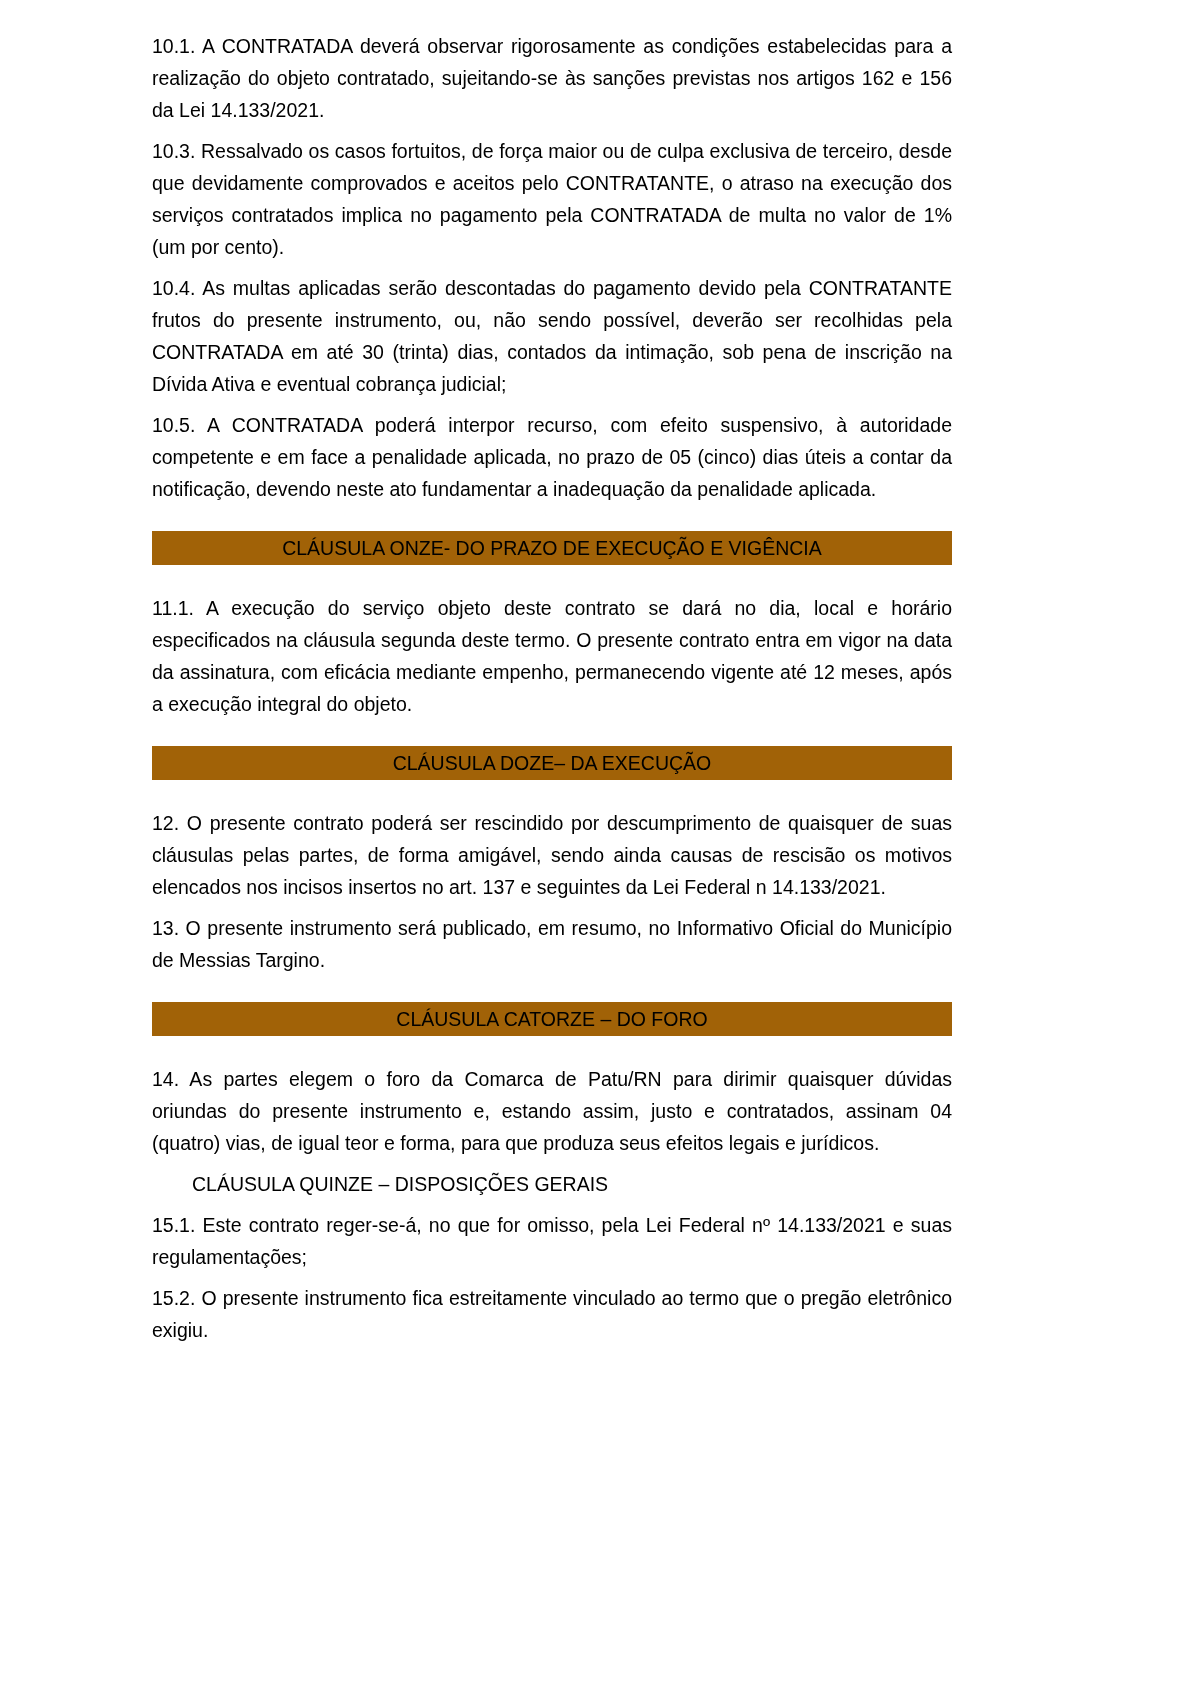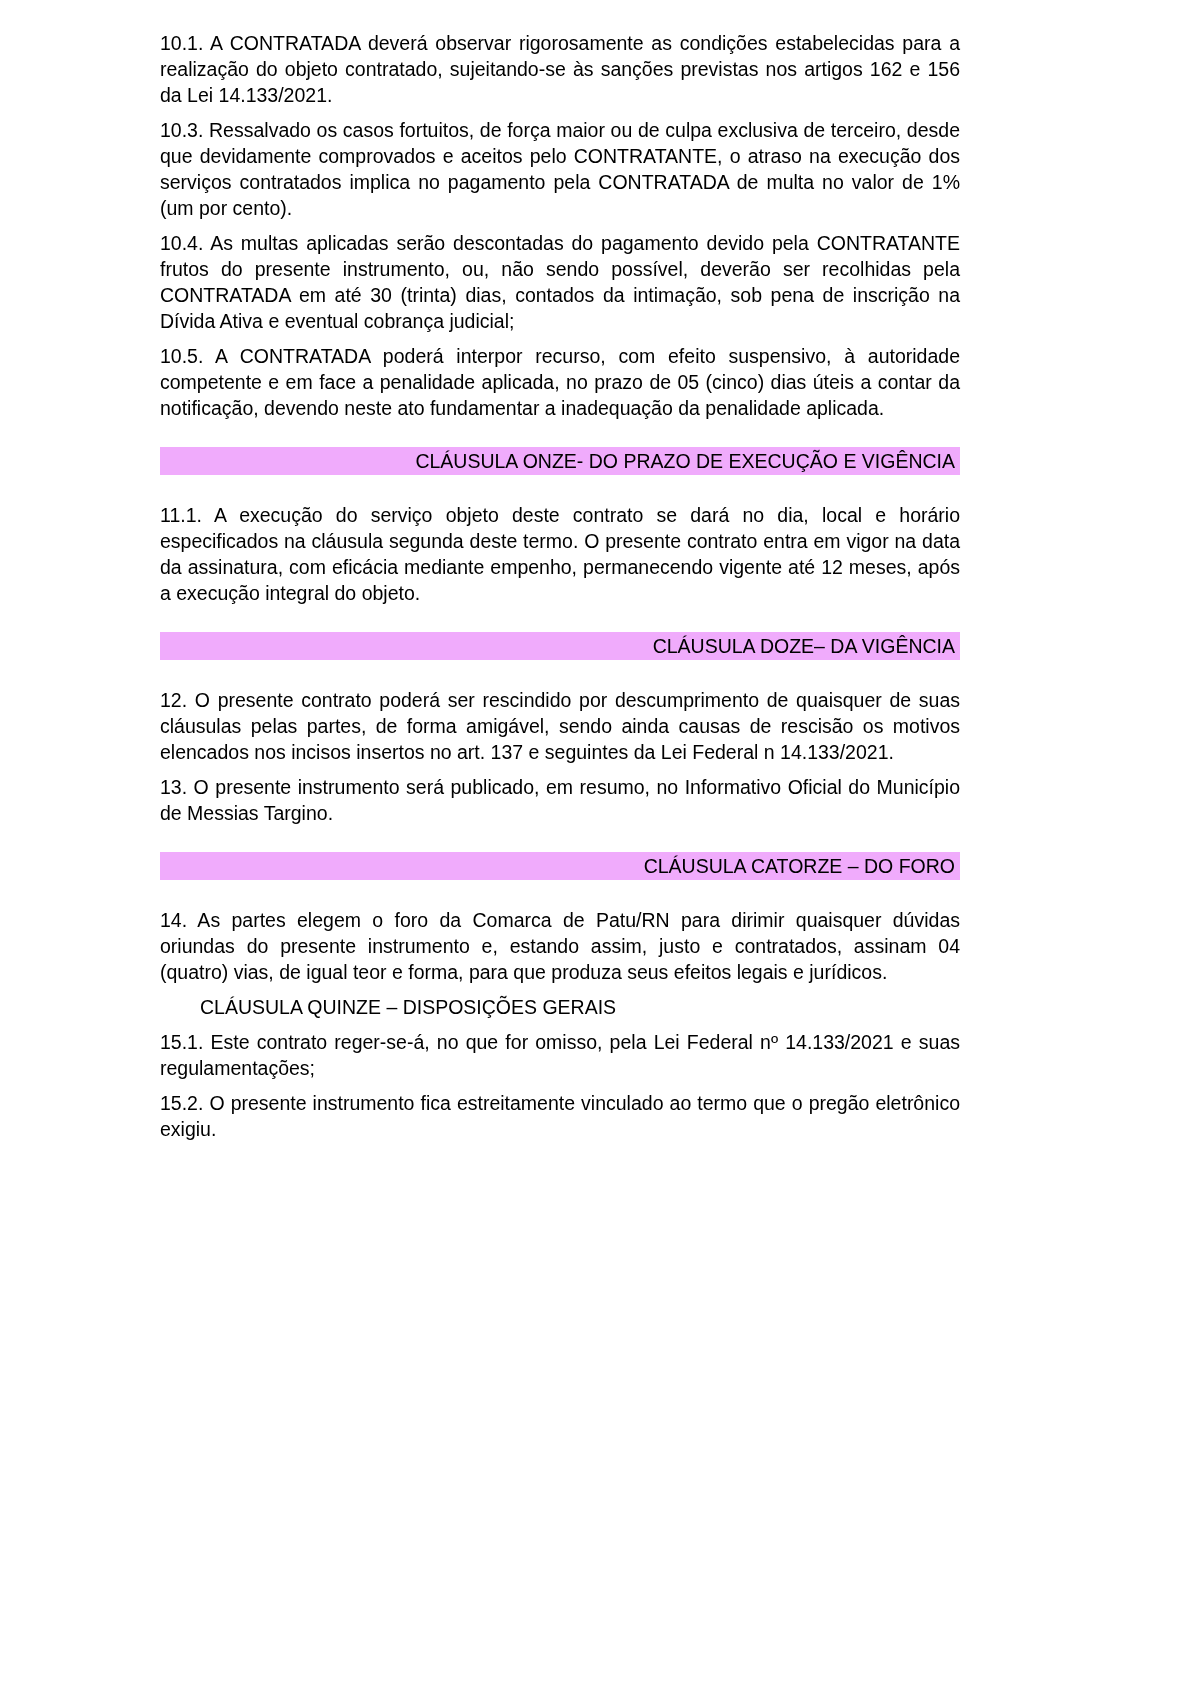--- a/index.html
+++ b/index.html
@@ -11,36 +11,36 @@
   .page {
     position: relative;
     width: 1200px;
     height: 1697px;
     background: #ffffff;
     overflow: hidden;
   }
   .content {
     position: absolute;
     top: 30px;
-    left: 160px;
+    left: 152px;
     width: 800px;
     font-size: 19.5px;
-    line-height: 26px;
+    line-height: 32px;
   }
   .para {
     text-align: justify;
     margin-bottom: 9px;
   }
   .clause-heading {
-    background: #f0abfc;
+    background: #a16207;
     color: #000000;
     padding: 1px 5px;
     margin-top: 26px;
     margin-bottom: 27px;
-    text-align: right;
+    text-align: center;
   }
   .plain-heading {
     text-align: left;
     margin-bottom: 9px;
     margin-left: 40px;
   }
 </style>
 </head>
 <body>
 
@@ -49,21 +49,21 @@
 
     <div class="para">10.1. A CONTRATADA deverá observar rigorosamente as condições estabelecidas para a realização do objeto contratado, sujeitando-se às sanções previstas nos artigos 162 e 156 da Lei 14.133/2021.</div>
     <div class="para">10.3. Ressalvado os casos fortuitos, de força maior ou de culpa exclusiva de terceiro, desde que devidamente comprovados e aceitos pelo CONTRATANTE, o atraso na execução dos serviços contratados implica no pagamento pela CONTRATADA de multa no valor de 1% (um por cento).</div>
     <div class="para">10.4. As multas aplicadas serão descontadas do pagamento devido pela CONTRATANTE frutos do presente instrumento, ou, não sendo possível, deverão ser recolhidas pela CONTRATADA em até 30 (trinta) dias, contados da intimação, sob pena de inscrição na Dívida Ativa e eventual cobrança judicial;</div>
     <div class="para">10.5.  A CONTRATADA poderá interpor recurso, com efeito suspensivo, à autoridade competente e em face a penalidade aplicada, no prazo de 05 (cinco) dias úteis a contar da notificação, devendo neste ato fundamentar a inadequação da penalidade aplicada.</div>
 
     <div class="clause-heading">CLÁUSULA ONZE- DO PRAZO DE EXECUÇÃO E VIGÊNCIA</div>
 
     <div class="para">11.1. A execução do serviço objeto deste contrato se dará no dia, local e horário especificados na cláusula segunda deste termo. O presente contrato entra em vigor na data da assinatura, com eficácia mediante empenho, permanecendo vigente até 12 meses, após a execução integral do objeto.</div>
 
-    <div class="clause-heading">CLÁUSULA DOZE– DA VIGÊNCIA</div>
+    <div class="clause-heading">CLÁUSULA DOZE– DA EXECUÇÃO</div>
 
     <div class="para">12. O presente contrato poderá ser rescindido por descumprimento de quaisquer de suas cláusulas pelas partes, de forma amigável, sendo ainda causas de rescisão os motivos elencados nos incisos insertos no art. 137 e seguintes da Lei Federal n 14.133/2021.</div>
 
 
     <div class="para">13. O presente instrumento será publicado, em resumo, no Informativo Oficial do Município de Messias Targino.</div>
 
     <div class="clause-heading">CLÁUSULA CATORZE – DO FORO</div>
 
     <div class="para">14. As partes elegem o foro da Comarca de Patu/RN para dirimir quaisquer dúvidas oriundas do presente instrumento e, estando assim, justo e contratados, assinam 04 (quatro) vias, de igual teor e forma, para que produza seus efeitos legais e jurídicos.</div>
 

